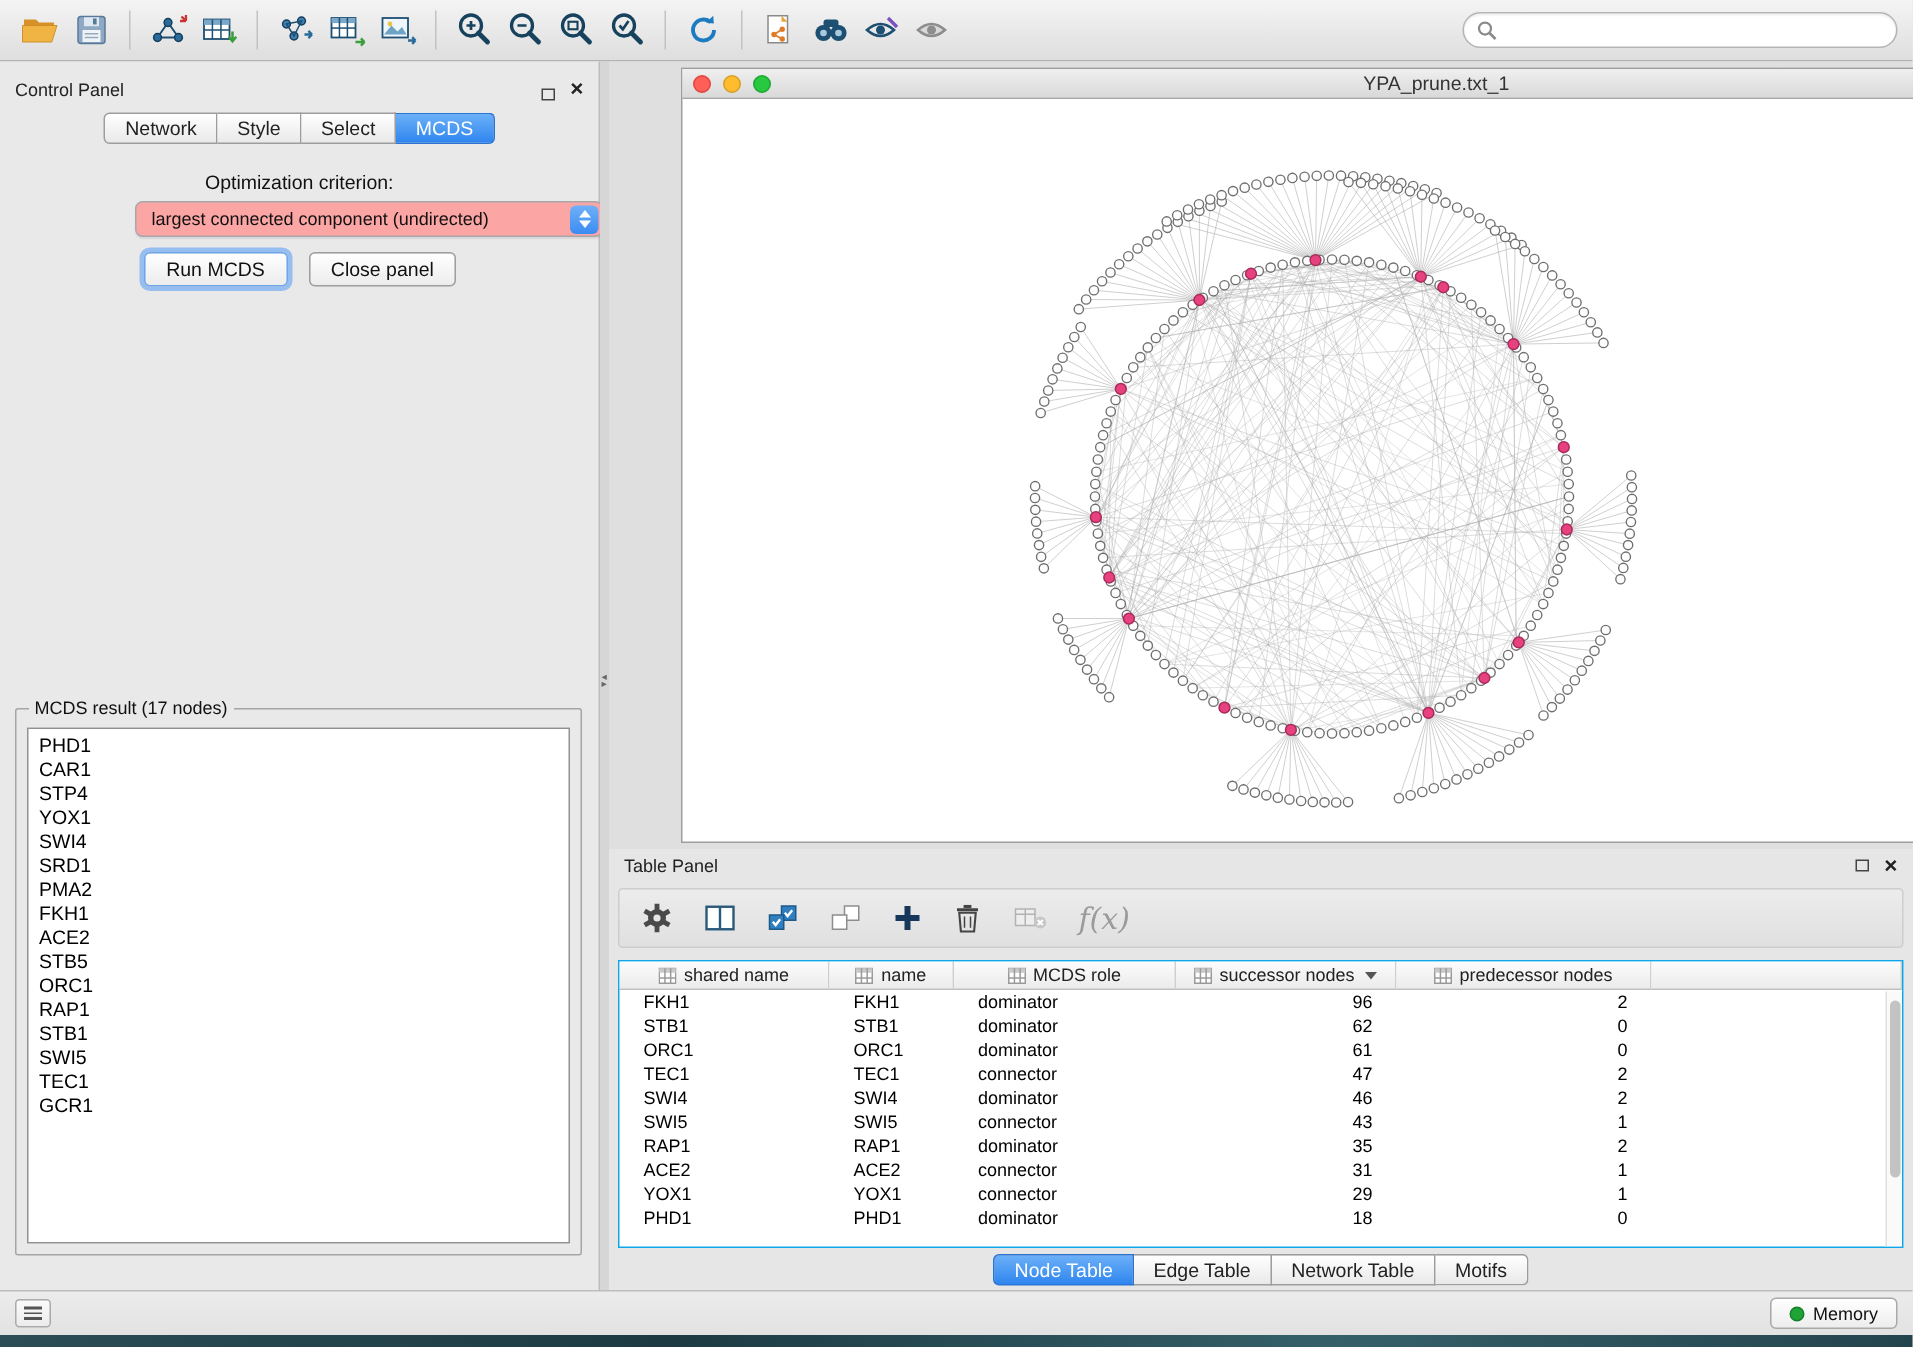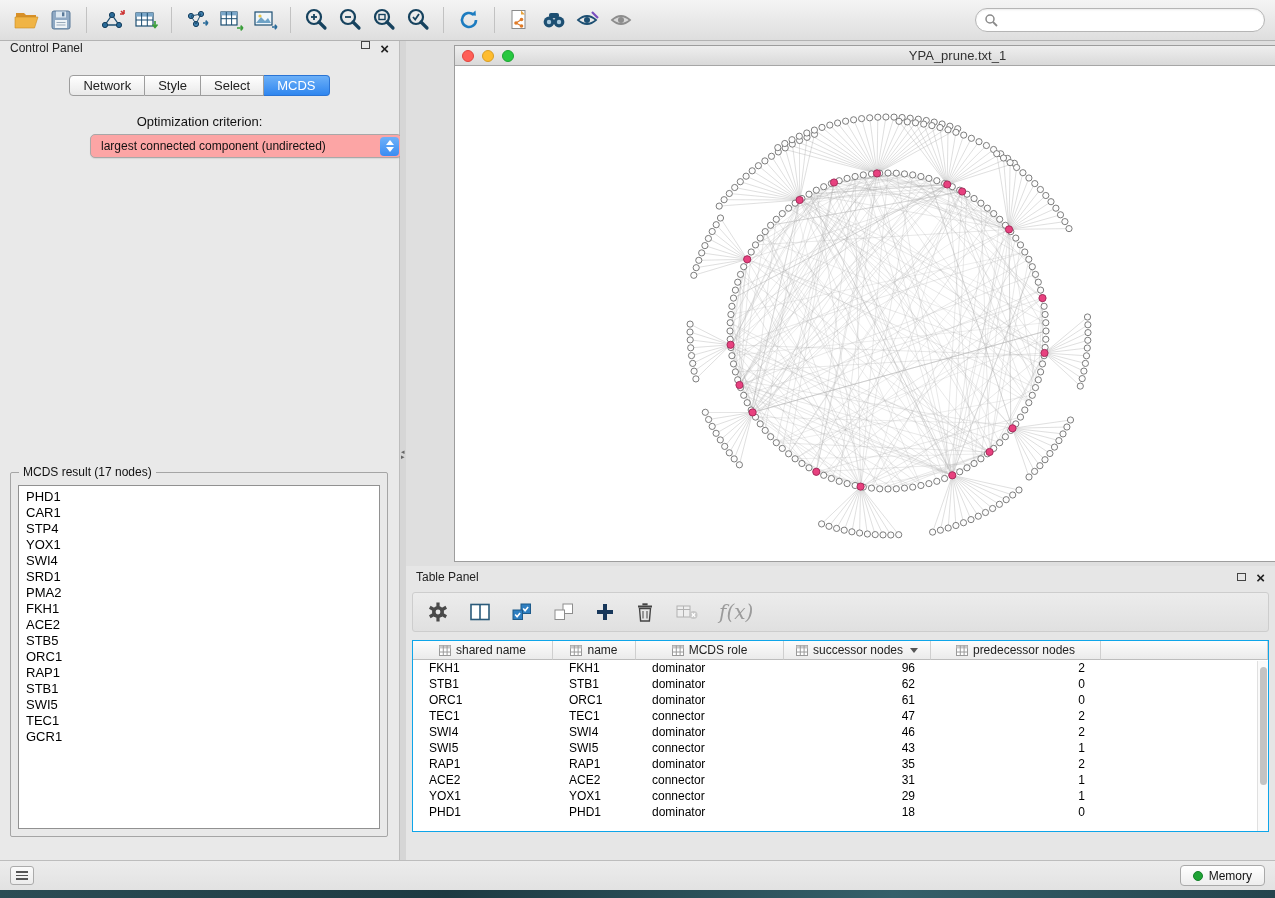--- a/index.html
+++ b/index.html
@@ -14,21 +14,21 @@
     border-radius:4px; }
   .tbsep { width:1px; height:26px; background:#c2c2c2; margin:0 8px; }
   #search-wrap { margin-left:auto; width:290px; height:24px; background:#fff;
     border:1px solid #b5b5b5; border-radius:12px; display:flex; align-items:center;
     padding:0 8px; box-shadow:inset 0 1px 2px rgba(0,0,0,.08); }
   #search-wrap input { border:none; outline:none; flex:1; font-size:12px; background:transparent; }
 
   
   #control-panel { position:absolute; left:0; top:41px; width:400px; height:819px;
     background:#e9e9e9; border-right:1px solid #bdbdbd; }
-  .panel-head { height:26px; display:flex; align-items:flex-start; padding:0 10px;
+  .panel-head { height:26px; display:flex; align-items:flex-end; padding:0 10px;
     font-size:12px; color:#222; }
   .panel-head .spacer { flex:1; }
   .win-float { width:9px; height:8px; border:1.5px solid #444; display:inline-block; margin-right:10px; cursor:pointer;}
   .win-close { font-size:15px; font-weight:bold; color:#222; line-height:1; cursor:pointer; }
   .seg-tabs { display:flex; justify-content:center; }
   .seg { height:21px; display:flex; align-items:center; padding:0 13px; font-size:13px; color:#222;
     background:linear-gradient(#ffffff,#e9e9e9); border:1px solid #9d9d9d; border-left:none; cursor:pointer;}
   .seg:first-child { border-left:1px solid #9d9d9d; border-radius:4px 0 0 4px; }
   .seg:last-child { border-radius:0 4px 4px 0; }
   .seg.active { background:linear-gradient(#6cb0f8,#2f86ef); color:#fff; border-color:#2a74d4; }
@@ -273,20 +273,24 @@
       <div class="seg">Select</div>
       <div class="seg active">MCDS</div>
     </div>
   <div id="opt-label">Optimization criterion:</div>
   <div id="opt-select">
     <span>largest connected component (undirected)</span>
     <span id="opt-stepper">
         <span class="tri-up"></span>
         <span class="tri-down"></span>
       </span>
+  </div>
+  <div id="btn-row">
+    <button class="btn focused">Run MCDS</button>
+    <button class="btn">Close panel</button>
   </div>
   <fieldset id="result-box">
     <legend>MCDS result (17 nodes)</legend>
     <div id="result-list">
         <div class="result-item">PHD1</div>
         <div class="result-item">CAR1</div>
         <div class="result-item">STP4</div>
         <div class="result-item">YOX1</div>
         <div class="result-item">SWI4</div>
         <div class="result-item">SRD1</div>
@@ -1216,20 +1220,26 @@
             <div class="td num">18</div>
             <div class="td num">0</div>
             <div class="td"></div>
           </div>
         </div>
       <div id="tbl-scroll">
           <div id="tbl-thumb"></div>
         </div>
     </div>
 
+    <div class="seg-tabs" id="tp-tabs">
+        <div class="seg active">Node Table</div>
+        <div class="seg">Edge Table</div>
+        <div class="seg">Network Table</div>
+        <div class="seg">Motifs</div>
+      </div>
   </div>
 </div>
 
 <div id="status-bar">
   <div id="list-btn">
       <i></i>
       <i></i>
       <i></i>
     </div>
   <div id="memory-btn">

